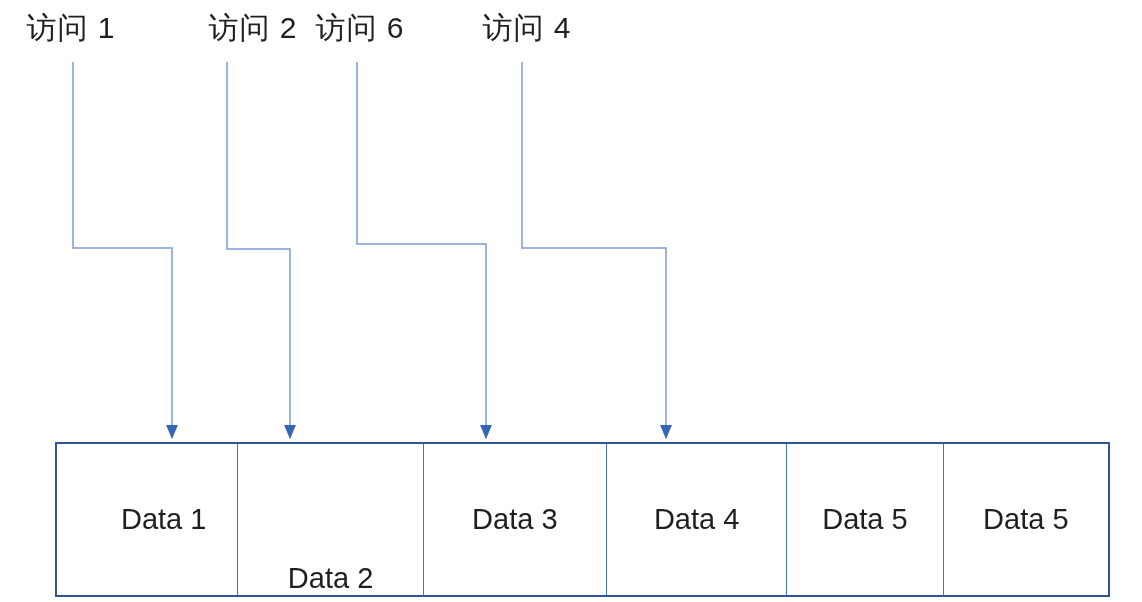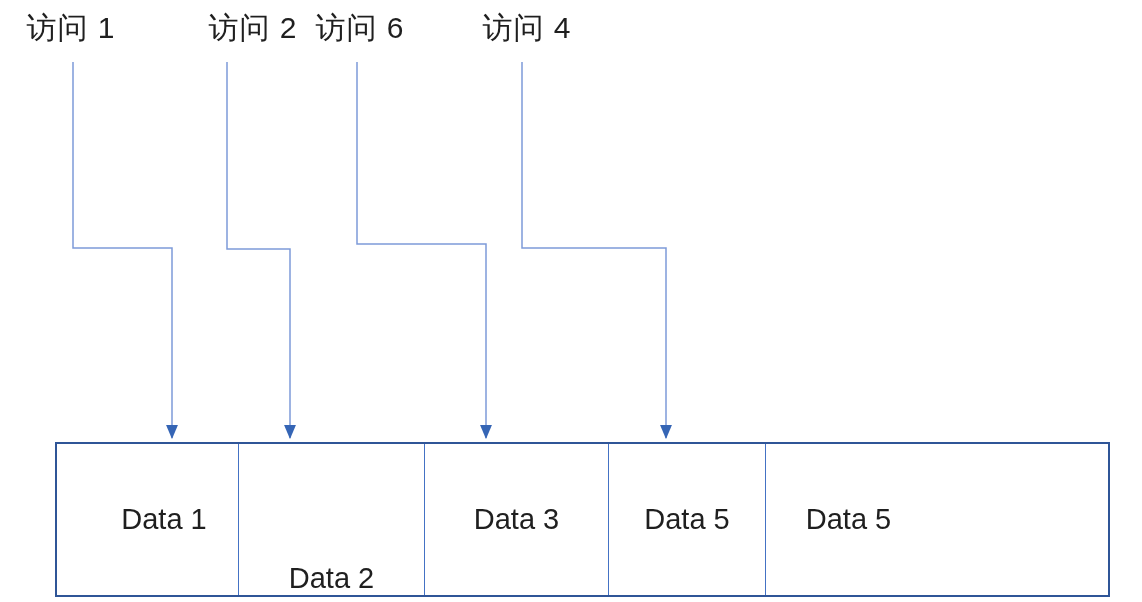--- a/index.html
+++ b/index.html
@@ -83,20 +83,23 @@
   <div id="memory-row" style="left: 55px; top: 442px; width: 1055px; height: 155px; border-color: rgb(47, 85, 151);">
       <div class="memory-cell" style="width: 182px; border-right-color: rgb(68, 114, 196); padding-left: 33px;">
         <span class="memory-cell-label">Data 1</span>
       </div>
       <div class="memory-cell" style="width: 186px; border-right-color: rgb(68, 114, 196); align-items: flex-end;">
         <span class="memory-cell-label">Data 2</span>
       </div>
       <div class="memory-cell" style="width: 184px; border-right-color: rgb(68, 114, 196);">
         <span class="memory-cell-label">Data 3</span>
       </div>
+      <div class="memory-cell" style="width: 181px; border-right-color: rgb(68, 114, 196);">
+        <span class="memory-cell-label">Data 4</span>
+      </div>
       <div class="memory-cell" style="width: 157px; border-right-color: rgb(68, 114, 196);">
         <span class="memory-cell-label">Data 5</span>
       </div>
       <div class="memory-cell" style="width: 165px; border-right-color: rgb(68, 114, 196);">
         <span class="memory-cell-label">Data 5</span>
       </div>
     </div>
 </div>
 
 </body></html>

